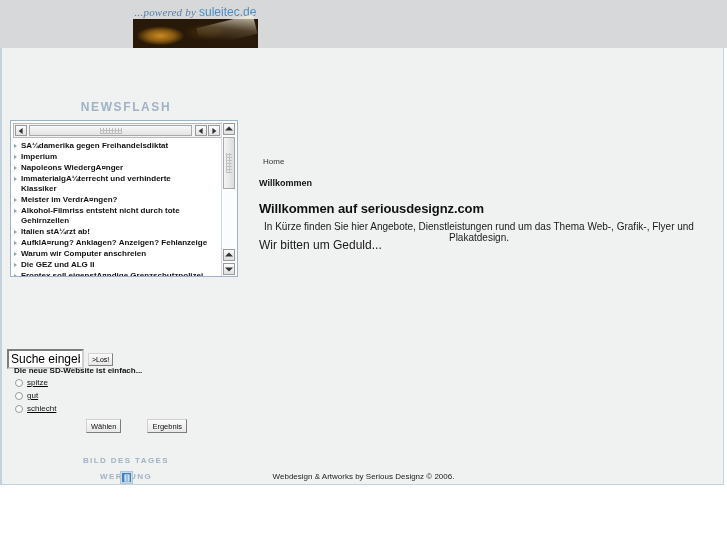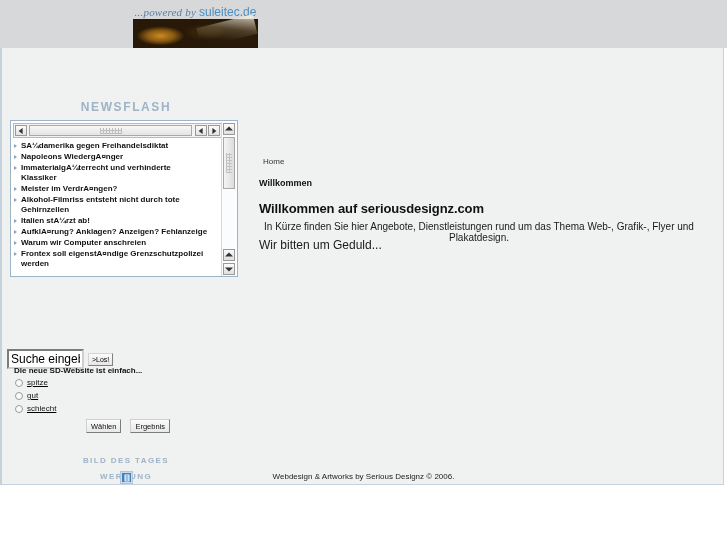--- a/index.html
+++ b/index.html
@@ -335,21 +335,21 @@
     flex: none;
   }
   .poll-option span {
     font-size: 8px;
     color: #111111;
   }
   .poll-buttons {
     position: absolute;
     left: 86px; top: 419px;
     display: flex;
-    gap: 9px;
+    gap: 26px;
   }
   .poll-btn {
     height: 14px;
     padding: 0 4px;
     font-family: "Liberation Sans", sans-serif;
     font-size: 7.5px;
     color: #111111;
     background: linear-gradient(180deg, #fafafa 0%, #e8e8e8 100%);
     border: 1px outset #d0d0d0;
     box-sizing: border-box;
@@ -456,27 +456,29 @@
       <div class="vbtn mid-bot up">
           <span class="tri"></span>
         </div>
       <div class="vbtn bot down">
           <span class="tri"></span>
         </div>
     </div>
 
     <ul class="news-list">
       <li><span>SA¼damerika gegen Freihandelsdiktat</span></li>
+      <li><span>Imperium</span></li>
       <li><span>Napoleons WiedergA¤nger</span></li>
       <li><span>ImmaterialgA¼terrecht und verhinderte Klassiker</span></li>
       <li><span>Meister im VerdrA¤ngen?</span></li>
       <li><span>Alkohol-Filmriss entsteht nicht durch tote Gehirnzellen</span></li>
       <li><span>Italien stA¼rzt ab!</span></li>
       <li><span>AufklA¤rung? Anklagen? Anzeigen? Fehlanzeige</span></li>
       <li><span>Warum wir Computer anschreien</span></li>
+      <li><span>Die GEZ und ALG II</span></li>
       <li><span>Frontex soll eigenstA¤ndige Grenzschutzpolizei werden</span></li>
 
     </ul>
   </div>
 
   <div class="breadcrumb">Home</div>
   <div class="subheading">Willkommen</div>
   <div class="article-title">Willkommen auf seriousdesignz.com</div>
   <div class="article-p1">In Kürze finden Sie hier Angebote, Dienstleistungen rund um das Thema Web-, Grafik-, Flyer und Plakatdesign.</div>
   <div class="article-p2">Wir bitten um Geduld...</div>

